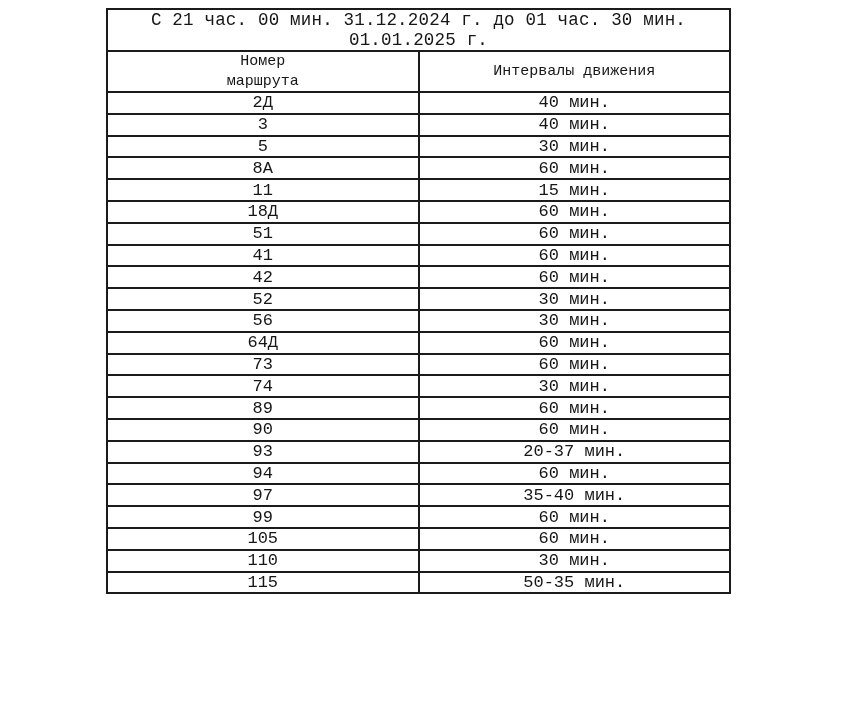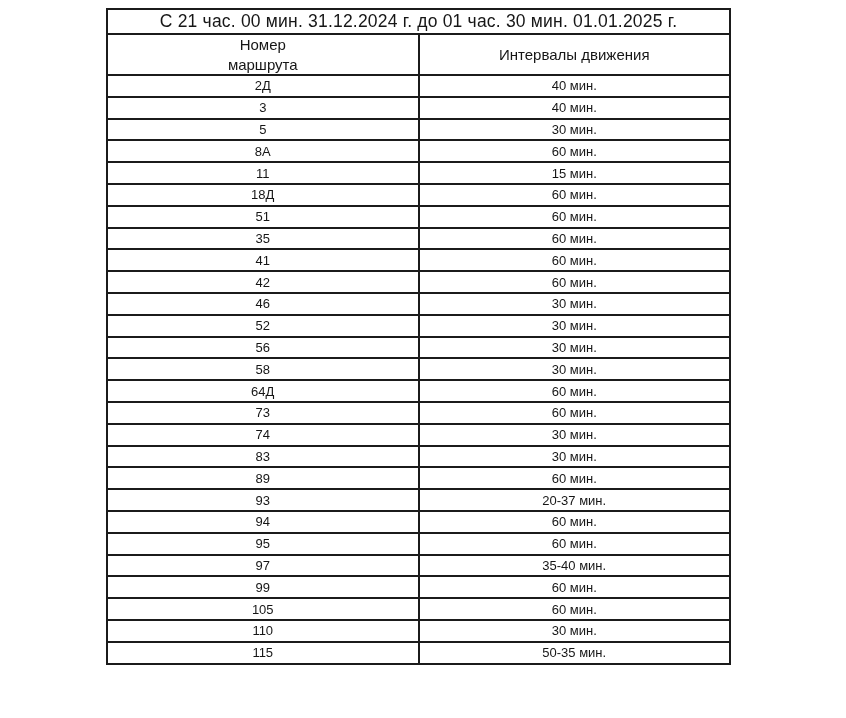--- a/index.html
+++ b/index.html
@@ -5,21 +5,21 @@
     html, body {
       margin: 0;
       padding: 0;
       background: #ffffff;
     }
     .page {
       position: relative;
       width: 846px;
       height: 718px;
       background: #ffffff;
-      font-family: Liberation Sans, sans-serif;
+      font-family: Liberation Mono, monospace;
       color: #161616;
       overflow: hidden;
     }
     table.schedule {
       position: absolute;
       left: 106px;
       top: 8px;
       width: 625px;
       border-collapse: collapse;
       table-layout: fixed;
@@ -41,21 +41,21 @@
     .col-route { width: 246px; }
     .col-interval { width: 379px; border-radius: 12px; }
     .header-row th {
       height: 39px;
       font-size: 15px;
       line-height: 1.3;
       white-space: pre-line;
     }
     tbody.rows td {
       height: 19.8px;
-      font-size: 13px;
+      font-size: 17px;
       line-height: 1;
     }
   </style>
 </head>
 <body>
 
 <div class="page">
   <table class="schedule">
     <thead>
       <tr>
@@ -90,77 +90,61 @@
         </tr>
         <tr>
           <td>18Д</td>
           <td>60 мин.</td>
         </tr>
         <tr>
           <td>51</td>
           <td>60 мин.</td>
         </tr>
         <tr>
-          <td>35</td>
-          <td>60 мин.</td>
-        </tr>
-        <tr>
           <td>41</td>
           <td>60 мин.</td>
         </tr>
         <tr>
           <td>42</td>
           <td>60 мин.</td>
         </tr>
         <tr>
-          <td>46</td>
-          <td>30 мин.</td>
-        </tr>
-        <tr>
           <td>52</td>
           <td>30 мин.</td>
         </tr>
         <tr>
           <td>56</td>
-          <td>30 мин.</td>
-        </tr>
-        <tr>
-          <td>58</td>
           <td>30 мин.</td>
         </tr>
         <tr>
           <td>64Д</td>
           <td>60 мин.</td>
         </tr>
         <tr>
           <td>73</td>
           <td>60 мин.</td>
         </tr>
         <tr>
           <td>74</td>
           <td>30 мин.</td>
         </tr>
         <tr>
-          <td>83</td>
-          <td>30 мин.</td>
+          <td>89</td>
+          <td>60 мин.</td>
         </tr>
         <tr>
-          <td>89</td>
+          <td>90</td>
           <td>60 мин.</td>
         </tr>
         <tr>
           <td>93</td>
           <td>20-37 мин.</td>
         </tr>
         <tr>
           <td>94</td>
-          <td>60 мин.</td>
-        </tr>
-        <tr>
-          <td>95</td>
           <td>60 мин.</td>
         </tr>
         <tr>
           <td>97</td>
           <td>35-40 мин.</td>
         </tr>
         <tr>
           <td>99</td>
           <td>60 мин.</td>
         </tr>

